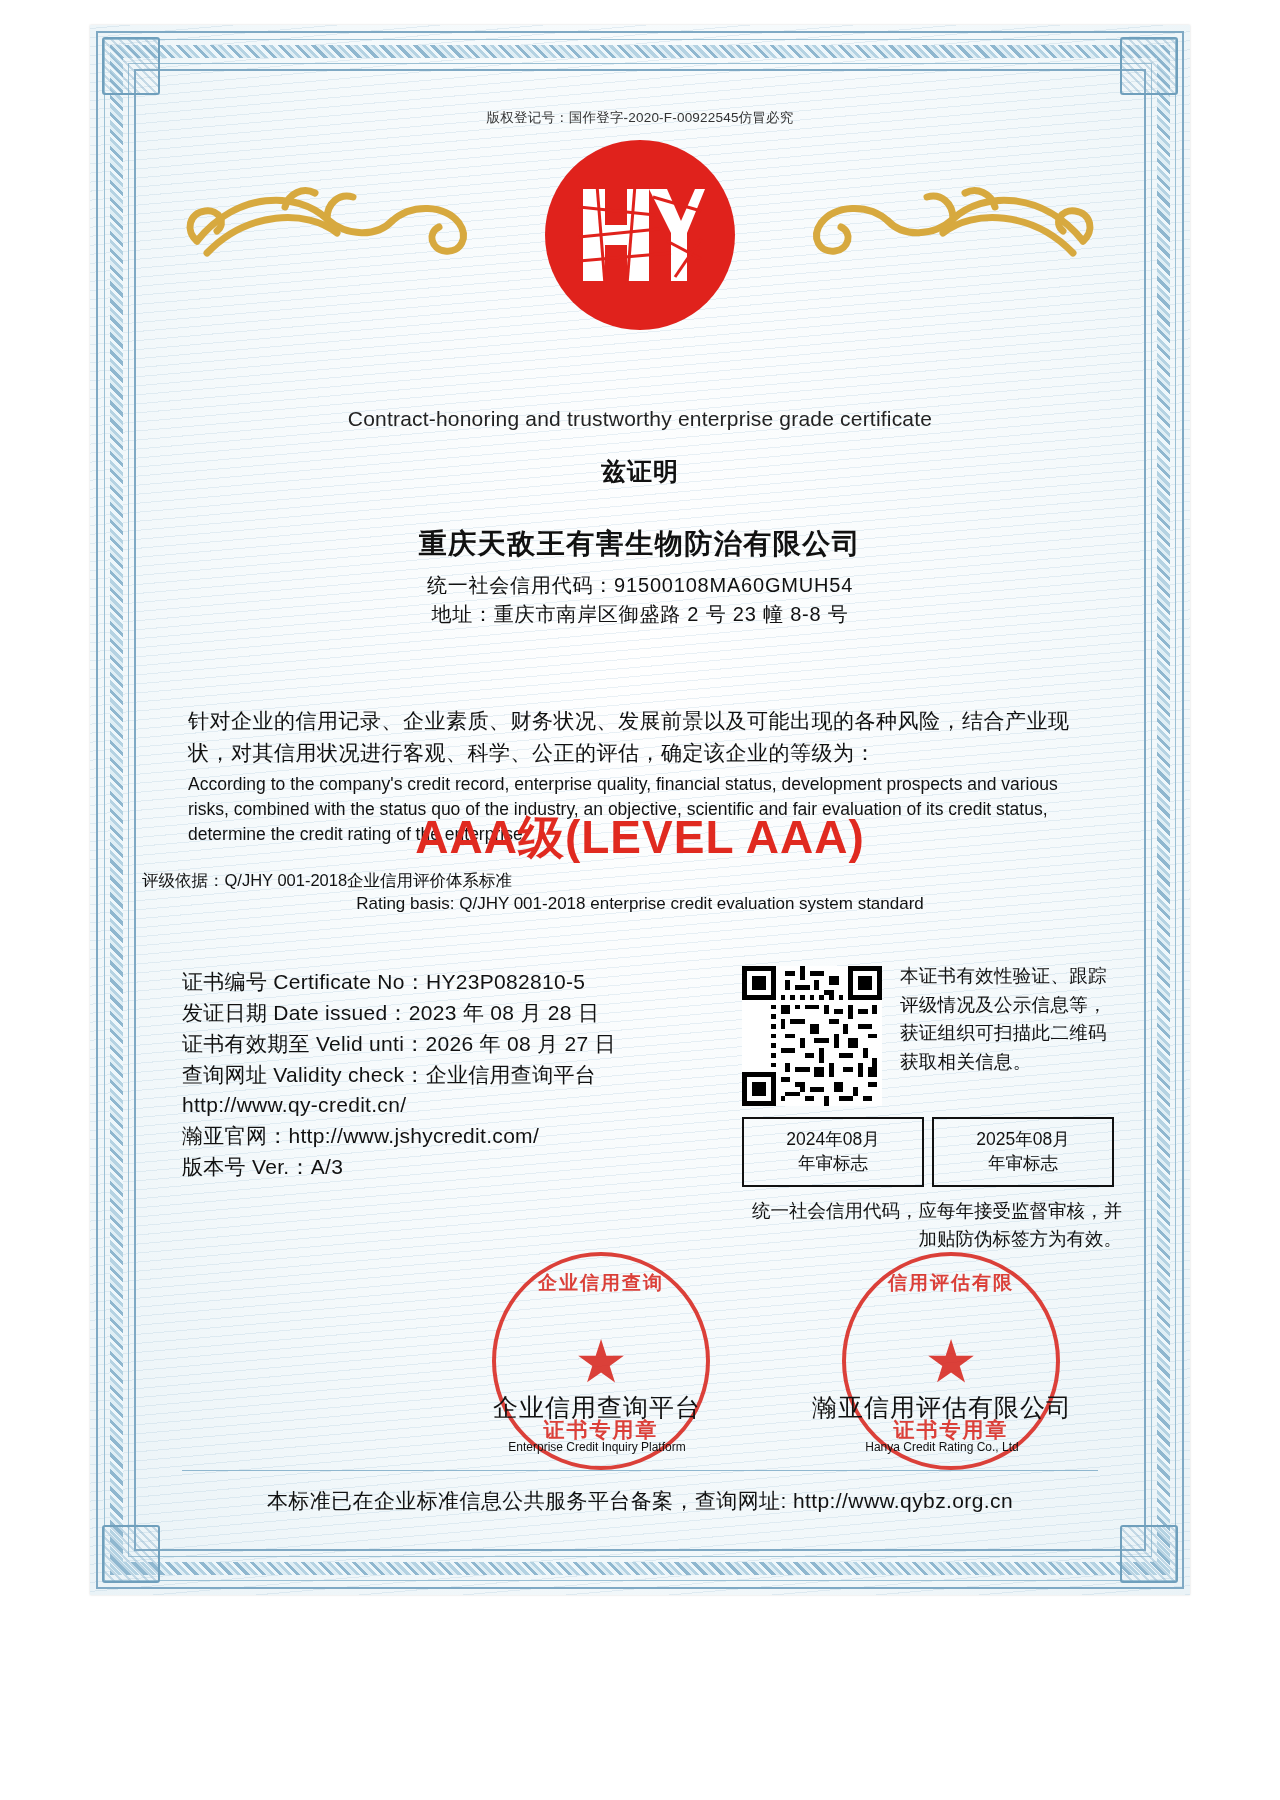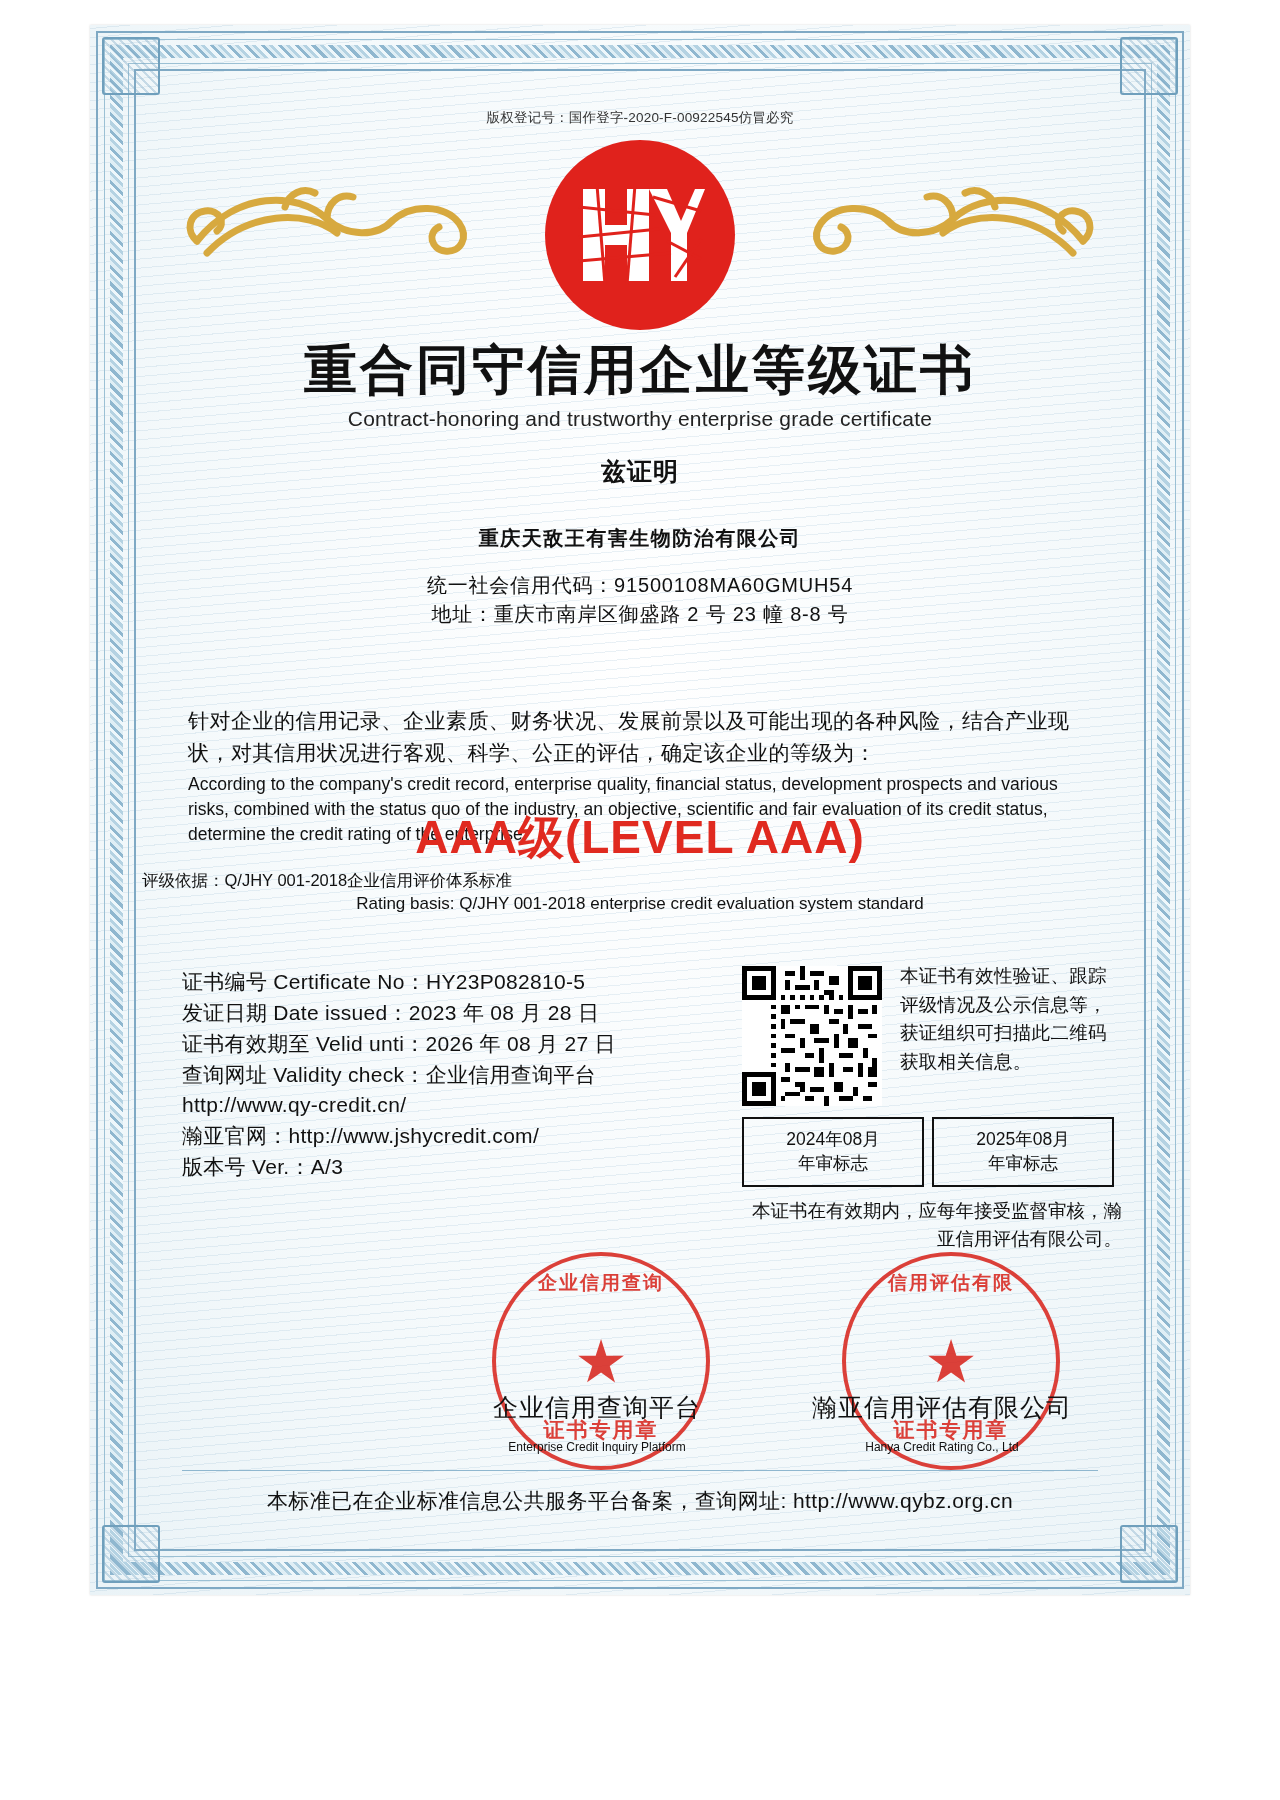--- a/index.html
+++ b/index.html
@@ -172,21 +172,21 @@
     left: 0; right: 0;
     text-align: center;
     font-size: 19px;
     color: #222;
   }
   .company {
     position: absolute;
     top: 448px;
     left: 0; right: 0;
     text-align: center;
-    font-size: 20px;
+    font-size: 28px;
     font-weight: bold;
     color: #111;
     letter-spacing: 1.5px;
   }
   .credit-code {
     position: absolute;
     top: 495px;
     left: 0; right: 0;
     text-align: center;
     font-size: 20px;
@@ -457,21 +457,20 @@
             <path d="M22 4 L 30 104"></path>
             <path d="M60 4 L 52 104"></path>
             <path d="M78 16 L 126 30"></path>
             <path d="M92 60 L 126 78"></path>
             <path d="M100 96 L 126 58"></path>
           </g>
         </svg>
       </div>
     </div>
 
-    <div class="title-cn">重合同守信用企业等级证书</div>
     <div class="title-en">Contract-honoring and trustworthy enterprise grade certificate</div>
 
     <div class="certify-cn">兹证明</div>
 
     <div class="company">重庆天敌王有害生物防治有限公司</div>
     <div class="credit-code">统一社会信用代码：91500108MA60GMUH54</div>
     <div class="address">地址：重庆市南岸区御盛路 2 号 23 幢 8-8 号</div>
 
     <div class="para">
       <div class="para-cn">针对企业的信用记录、企业素质、财务状况、发展前景以及可能出现的各种风险，结合产业现状，对其信用状况进行客观、科学、公正的评估，确定该企业的等级为：</div>
@@ -593,21 +592,21 @@
         <div class="stamp-box">
           <div>2024年08月</div>
           <div>年审标志</div>
         </div>
         <div class="stamp-box">
           <div>2025年08月</div>
           <div>年审标志</div>
         </div>
       </div>
 
-      <div class="annual-note">本证书在有效期内，应每年接受监督审核，瀚亚信用评估有限公司。</div>
+      <div class="annual-note">统一社会信用代码，应每年接受监督审核，并加贴防伪标签方为有效。</div>
     </div>
 
     <div class="seals">
       <div class="seal left">
         <div class="seal-arc">企业信用查询</div>
         <div class="star">★</div>
         <div class="seal-bottom">证书专用章</div>
       </div>
       <div class="seal right">
         <div class="seal-arc">信用评估有限</div>

